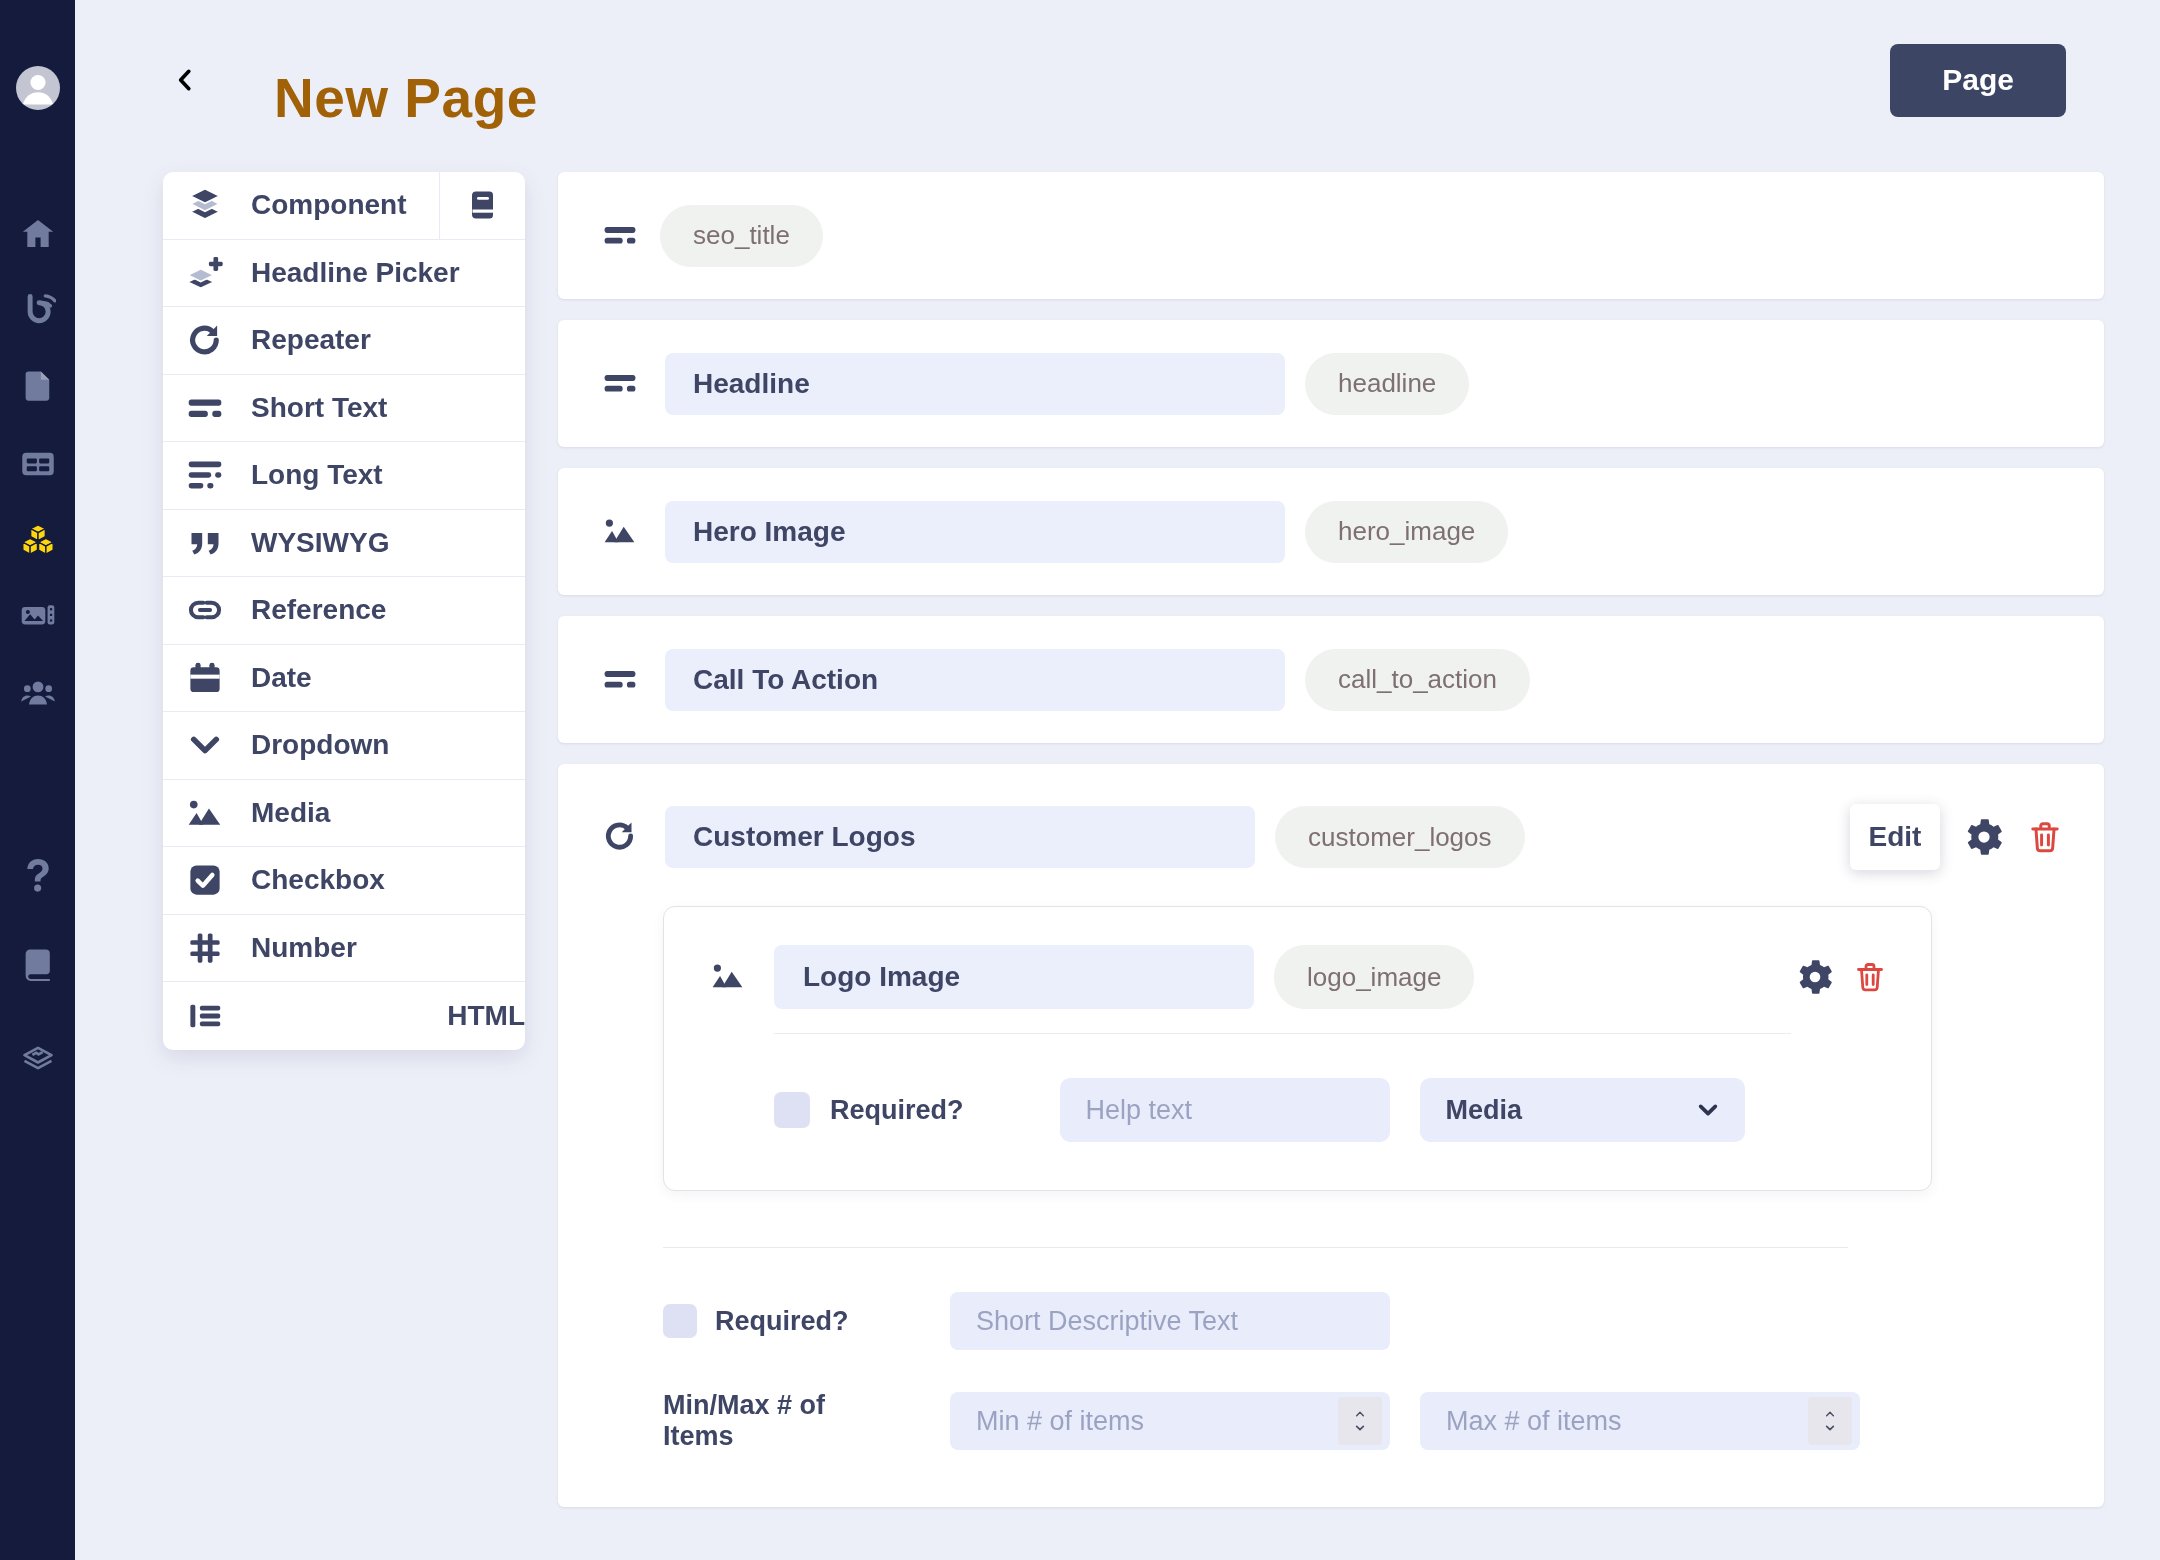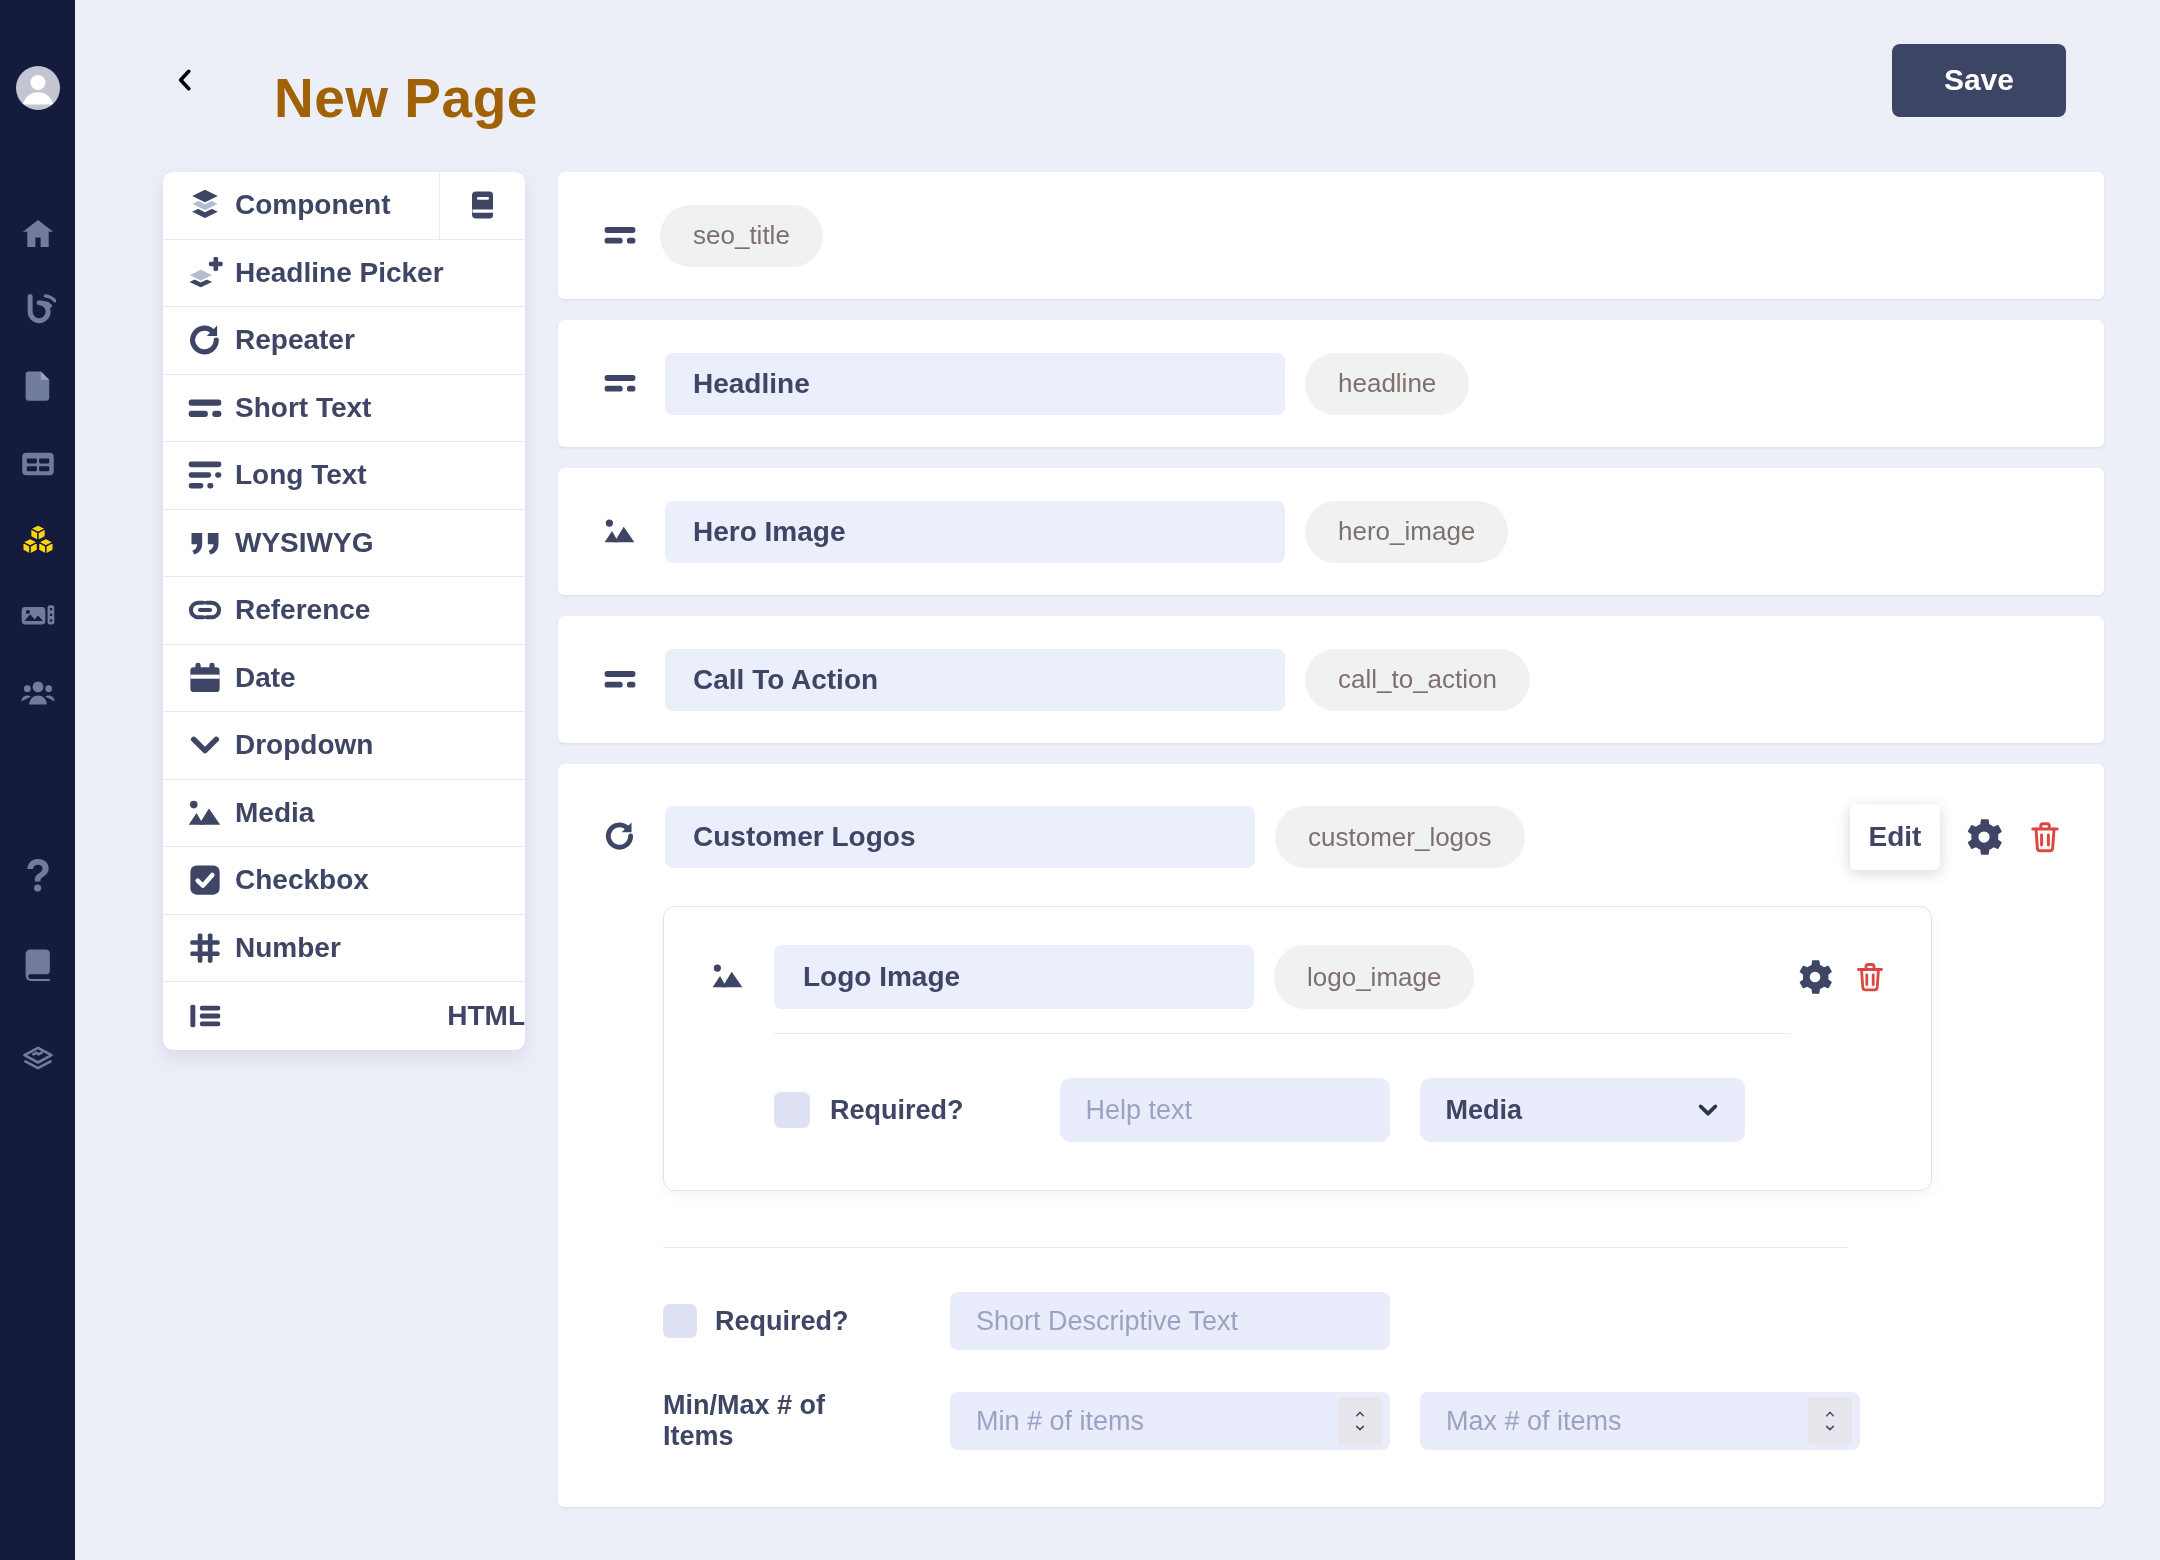--- a/index.html
+++ b/index.html
@@ -28,21 +28,21 @@
   .page-title{ font-size:55px; font-weight:700; color:#a16207; margin-left:62px; letter-spacing:.5px;margin-top:36px; }
   .save-btn{ margin-left:auto; background:#3d4565; color:#fff; border:none; border-radius:8px;
     height:73px; padding:0 52px; font-size:30px; font-weight:700; font-family:inherit; cursor:pointer; }
   
   .content{ display:flex; align-items:flex-start; padding:22px 56px 0 88px; }
   
   .panel{ width:362px; background:#fff; border-radius:10px; box-shadow:0 8px 22px rgba(50,60,100,.12); overflow:hidden; }
   .panel-item{ display:flex; align-items:center; height:67.5px; padding:0 0 0 24px; cursor:grab; border-bottom:1px solid #e9ebf4; }
   .panel-item:last-child{ border-bottom:none;justify-content:space-between; }
   .pi-icon{ width:36px; height:36px; color:#3e4565; flex:0 0 36px; }
-  .pi-label{ font-size:28px; font-weight:600; color:#3e4565; margin-left:12px; white-space:nowrap; }
+  .pi-label{ font-size:28px; font-weight:600; color:#3e4565; margin-left:28px; white-space:nowrap; }
   .pi-extra{ margin-left:auto; height:100%; width:86px; border-left:1px solid #e9ebf4;
     display:flex; align-items:center; justify-content:center; cursor:pointer; }
   .pi-extra svg{ width:32px; height:32px; color:#3e4565; }
   
   .fields{ flex:1; margin-left:33px; }
   .field-card{ background:#fff; border-radius:6px; box-shadow:0 1px 3px rgba(30,40,80,.10);
     height:127px; display:flex; align-items:center; padding:0 42px; margin-bottom:21px; }
   .f-icon{ width:40px; height:36px; color:#3e4565; flex:0 0 40px; }
   .f-icon svg{ width:34px; height:34px; display:block; margin:0 auto; }
   .label-input{ width:620px; height:62px; background:#ebeefb; border:none; border-radius:8px;
@@ -317,21 +317,21 @@
   </aside>
 
   <div class="main">
     <header class="header">
       <button class="back-btn">
         <svg>
             <use href="#i-chevron-left"></use>
           </svg>
       </button>
       <h1 class="page-title">New Page</h1>
-      <button class="save-btn">Save</button>
+      <button class="save-btn">Page</button>
     </header>
 
     <div class="content">
 
       <section class="panel" id="panel-items">
   <div class="panel-item">
     <svg class="pi-icon">
               <use href="#i-component" xlink:href="#i-component"></use>
             </svg>
     <span class="pi-label">Component</span>

